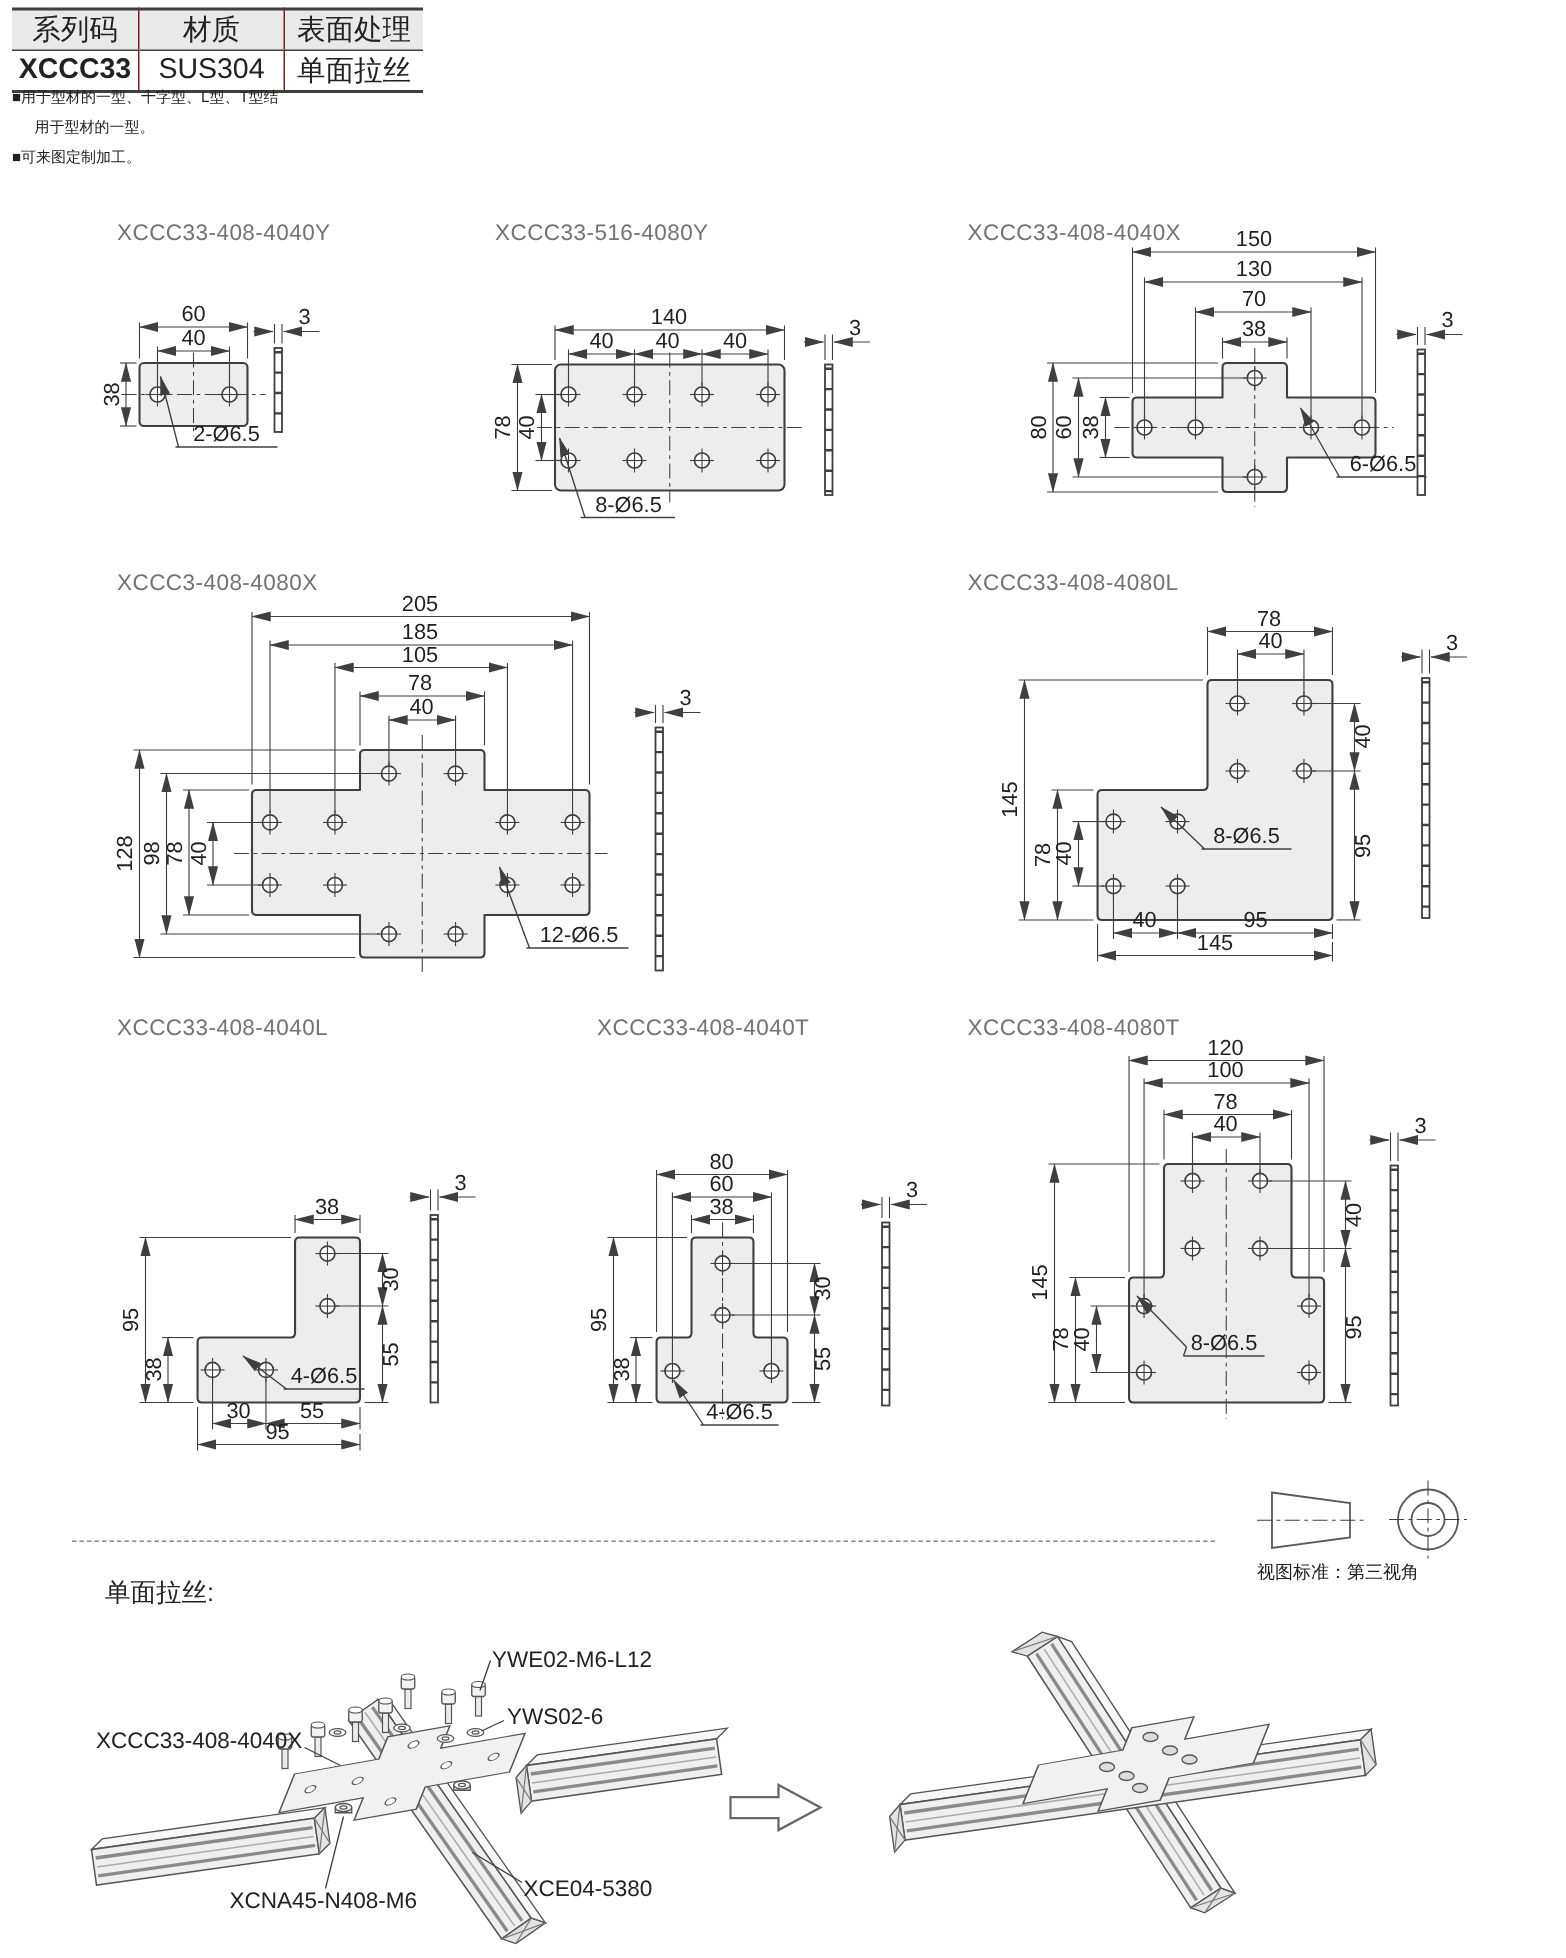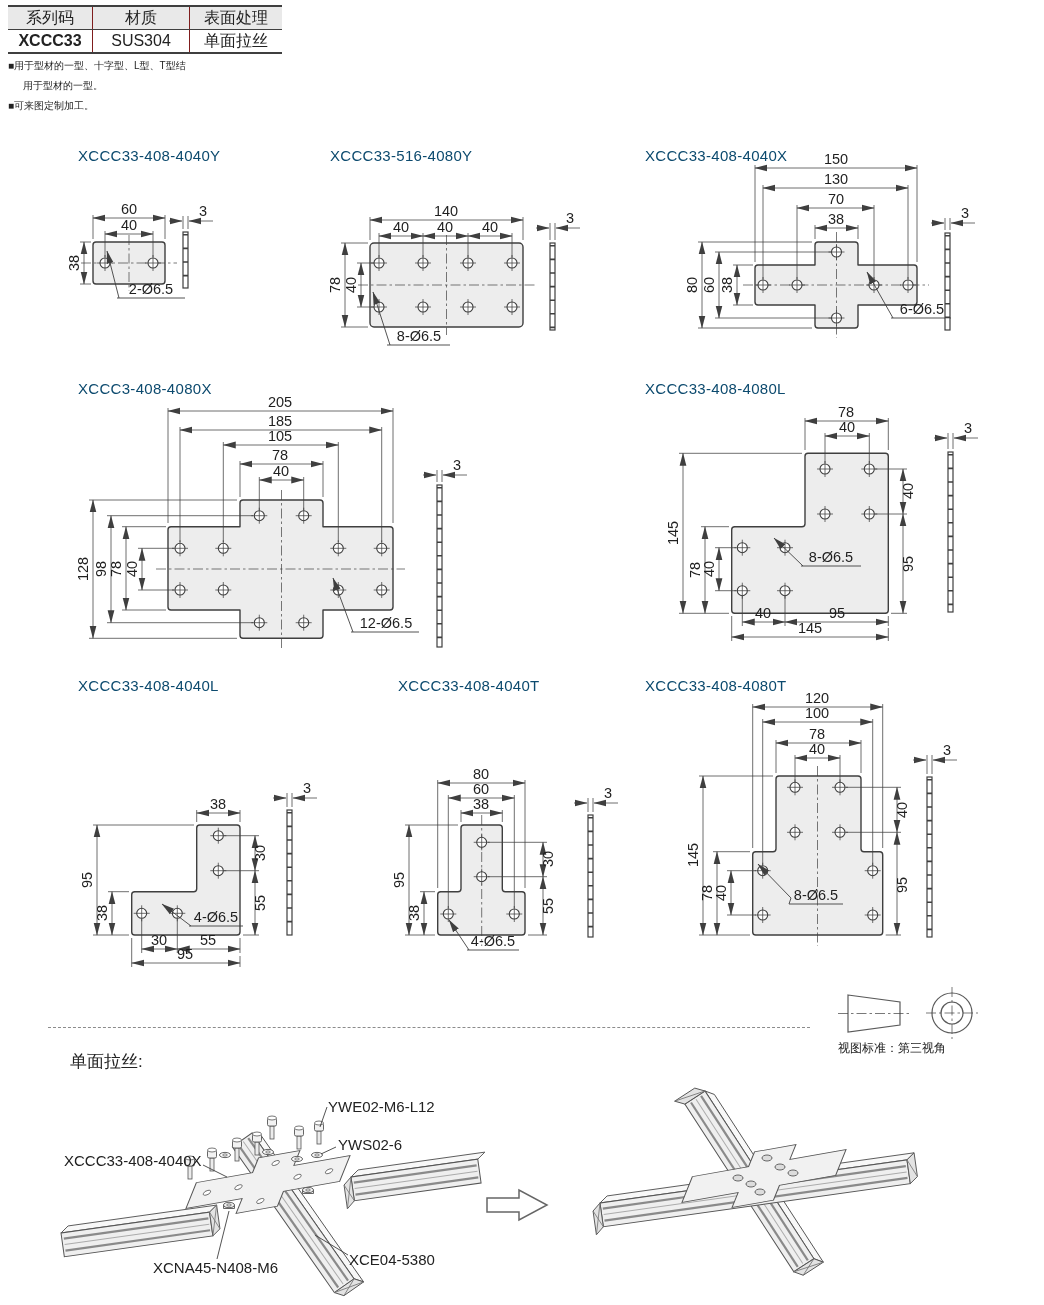--- a/index.html
+++ b/index.html
@@ -1,31 +1,31 @@
 <!DOCTYPE html>
 <html><head>
 <meta charset="utf-8">
 <style>
   html,body{margin:0;padding:0;}
   body{width:1044px;height:1305px;position:relative;background:#fff;
        font-family:"Liberation Sans","DejaVu Sans",sans-serif;color:#222;overflow:hidden;}
   
-  table.spec{position:absolute;left:8px;top:5px;border-collapse:collapse;font-size:16px;
+  table.spec{position:absolute;left:8px;top:5px;border-collapse:collapse;font-size:19px;
              border-top:2px solid #3f3f3f;border-bottom:2px solid #3f3f3f;}
   table.spec td{text-align:center;height:22px;padding:0;}
   table.spec td+td{border-left:1px solid #7f1d1d;}
   table.spec tr.hd{background:#e9e9e9;}
   table.spec tr.hd td{border-bottom:1.5px solid #3f3f3f;}
   td.c1{width:84px;} td.c2{width:96px;} td.c3{width:92px;}
   .bold{font-weight:bold;}
   
   .notes{position:absolute;left:8px;top:56px;font-size:10px;line-height:20px;white-space:nowrap;}
   .notes .ind{padding-left:15px;}
   
-  .dtitle{position:absolute;font-size:15px;letter-spacing:.3px;color:#0c4a6e;white-space:nowrap;}
+  .dtitle{position:absolute;font-size:15px;letter-spacing:.3px;color:#737373;white-space:nowrap;}
   
   svg{position:absolute;overflow:visible;}
   svg text{font-size:14.5px;fill:#1f1f1f;text-anchor:middle;
            font-family:"Liberation Sans","DejaVu Sans",sans-serif;}
   .plate{fill:#ededed;stroke:#3f3f3f;stroke-width:1.4;stroke-linejoin:round;}
   .dim,.ext{stroke:#3f3f3f;stroke-width:0.75;fill:none;}
   .cl{stroke:#3f3f3f;stroke-width:0.7;fill:none;stroke-dasharray:10 3 2.5 3;}
   .ldr{stroke:#3f3f3f;stroke-width:0.9;fill:none;}
   .svb{fill:#fff;stroke:#3f3f3f;stroke-width:1.2;}
   .svt{stroke:#3f3f3f;stroke-width:5;stroke-dasharray:1.6 12;}

